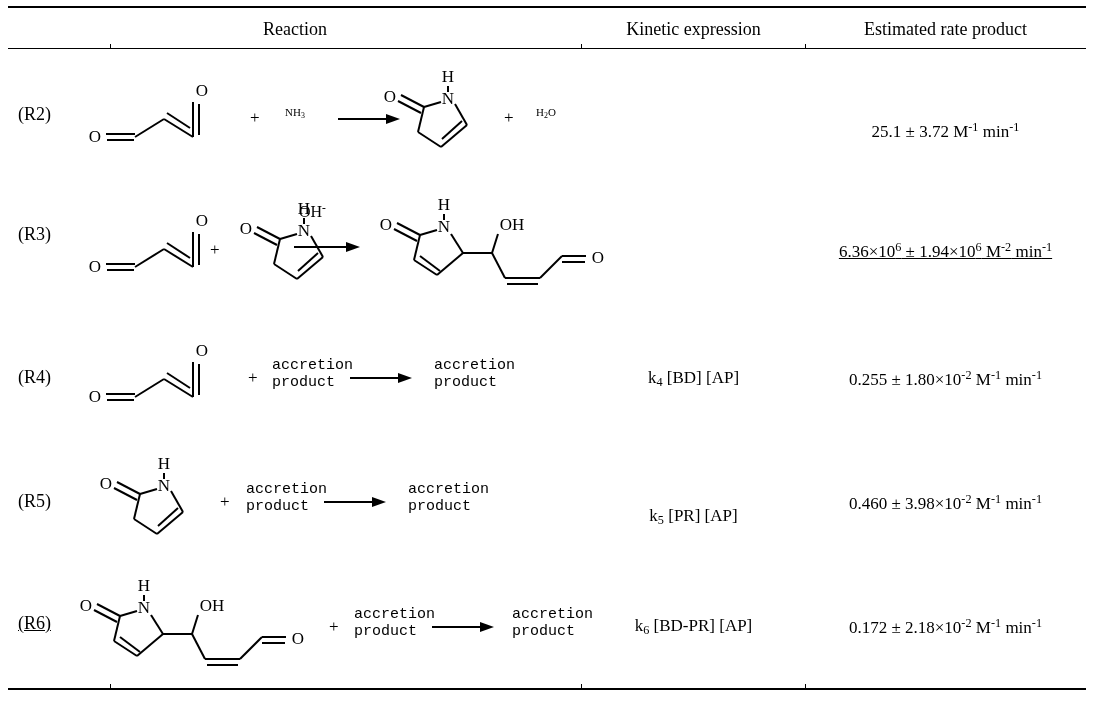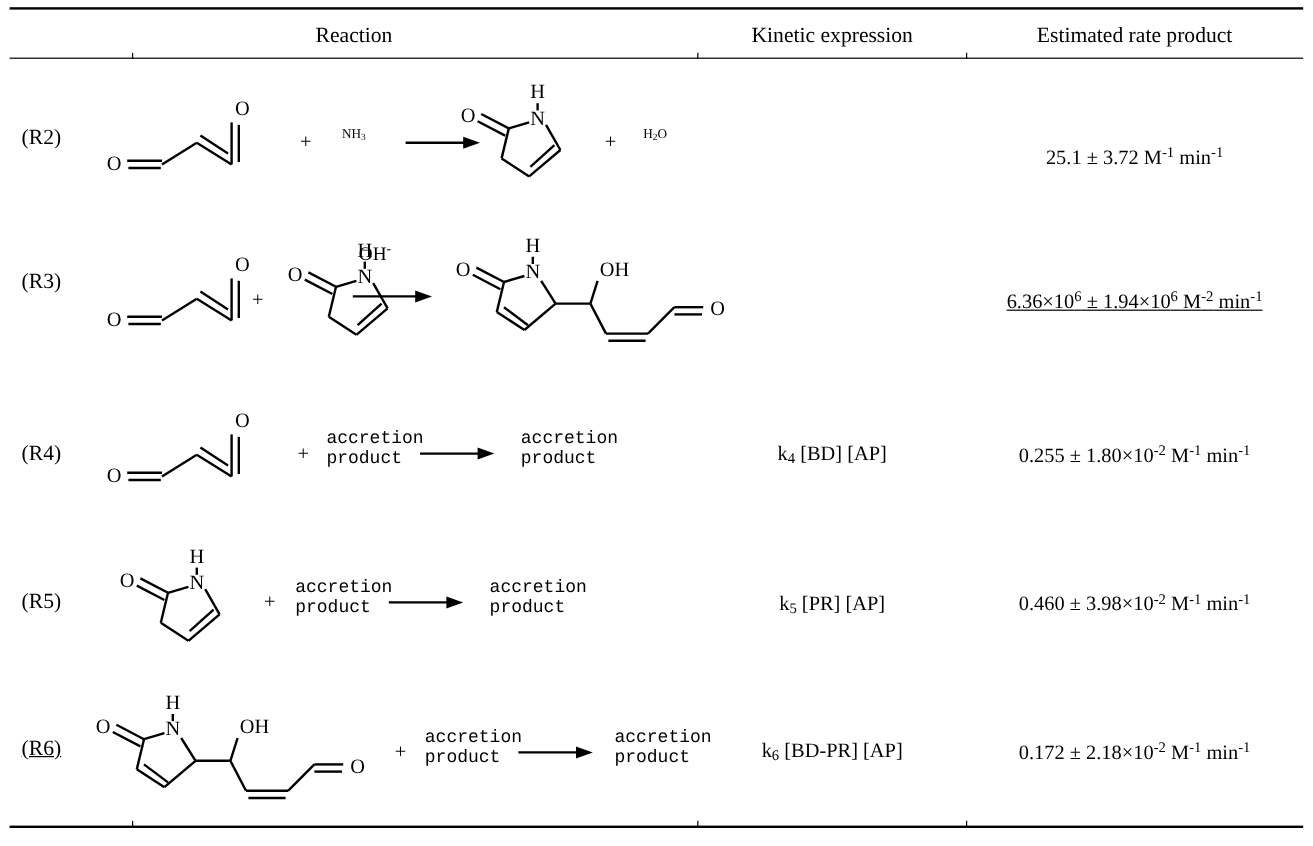--- a/index.html
+++ b/index.html
@@ -337,21 +337,21 @@
         <svg style="position:absolute; left:244px; top:50px;" width="62" height="14" viewBox="0 0 62 14">
           <line class="bond" x1="0" y1="7" x2="50" y2="7"></line>
           <polygon points="48,2 62,7 48,12" fill="#000"></polygon>
         </svg>
         <div class="accr" style="left:328px; top:37px;">
           <span>accretion</span><br>
           <span>product</span>
         </div>
       </div>
     </div>
-    <div class="kin-cell" style="top:48px;">k<sub>5</sub> [PR] [AP]</div>
+    <div class="kin-cell" style="top:61px;">k<sub>5</sub> [PR] [AP]</div>
     <div class="rate-cell" style="top:47px;">0.460 ± 3.98×10<sup>-2</sup> M<sup>-1</sup> min<sup>-1</sup></div>
   </div>
 
   <div class="row row-r6">
     <div class="rxn-label" style="top:40px;text-decoration:underline;">(R6)</div>
     <div class="rxn-area">
       <div class="scene">
         <svg style="position:absolute; left:-8px; top:-2px;" width="240" height="115" viewBox="0 0 240 115">
           <text class="atom" x="14" y="36">O</text>
           <line class="bond" x1="25" y1="33" x2="48" y2="45"></line>

